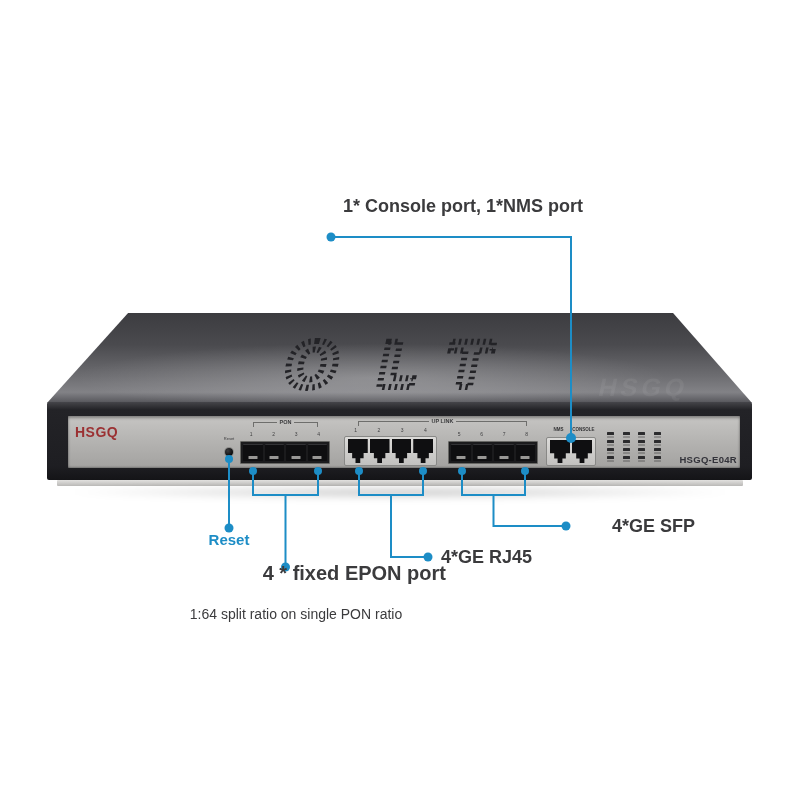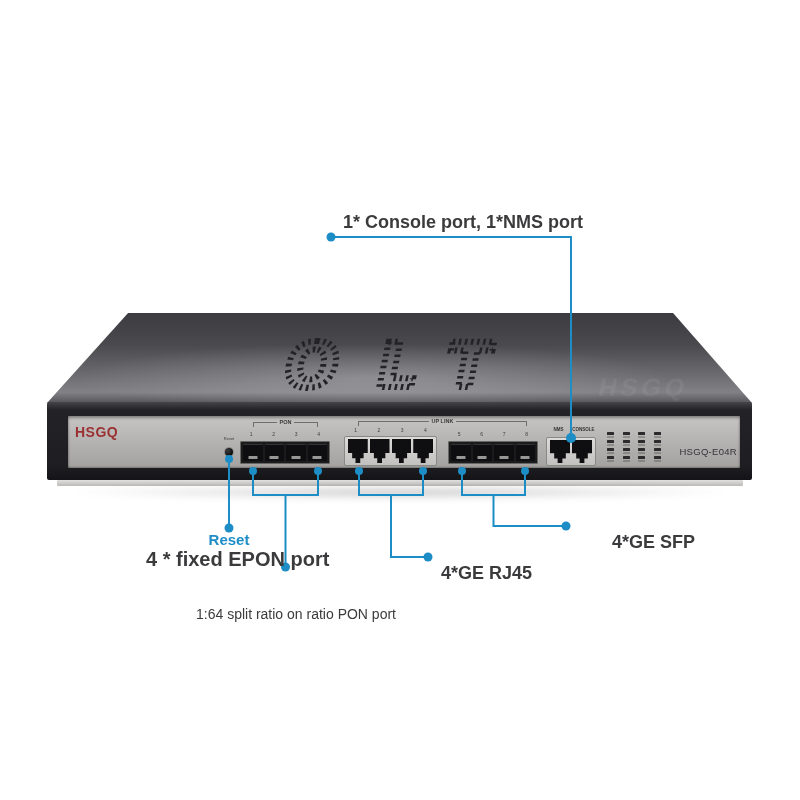--- a/index.html
+++ b/index.html
@@ -2,21 +2,21 @@
 <html><head>
 <meta charset="utf-8">
 <style>
   html,body{margin:0;padding:0;background:#fff;}
   #canvas{position:relative;width:800px;height:800px;background:#ffffff;overflow:hidden;
           font-family:"Liberation Sans","DejaVu Sans",sans-serif;}
   .abs{position:absolute;}
 
   
   .callout{position:absolute;color:#3b3b3d;font-weight:bold;}
-  .callout.big{font-size:18px;margin-top:16px;}
+  .callout.big{font-size:18px;}
   .epon-title{font-size:20px;}
   .epon-sub{font-size:14px;font-weight:400;}
   .reset-label{color:#1d8dc6;font-size:15px;font-weight:bold;}
 
   
   .top-face{position:absolute;left:47px;top:313px;width:705px;height:90px;
     background:
       radial-gradient(ellipse 60% 55% at 46% 72%, rgba(255,255,255,0.22), rgba(255,255,255,0) 70%),
       linear-gradient(180deg,#3c3c40 0%,#4a4a4e 35%,#6d6d71 70%,#828286 88%,#55555a 100%);
     clip-path:polygon(11.5% 0,88.8% 0,100% 100%,0 100%);}
@@ -25,21 +25,21 @@
   .panel{position:absolute;left:21px;top:14px;width:672px;height:52px;border-radius:1px;
     background:linear-gradient(180deg,#c6c5c3 0%,#b2b1af 55%,#a3a2a0 100%);
     box-shadow:inset 0 2px 3px rgba(0,0,0,.35), inset 0 -1px 2px rgba(0,0,0,.28);}
   .bottom-lip{position:absolute;left:57px;top:480px;width:686px;height:6px;border-radius:1px;
     background:linear-gradient(180deg,#e2e1df,#bab9b7);}
   .floor-shadow{position:absolute;left:70px;top:487px;width:660px;height:13px;
     background:radial-gradient(ellipse at 50% 40%, rgba(0,0,0,.20), rgba(0,0,0,0) 72%);
     filter:blur(3px);}
 
   .logo{position:absolute;left:7px;top:8px;font-size:14px;font-weight:bold;color:#9b3032;letter-spacing:.5px;}
-  .model{position:absolute;right:3px;top:30px;font-size:9.5px;font-weight:normal;color:#33333a;letter-spacing:.3px;}
+  .model{position:absolute;right:3px;top:38px;font-size:9.5px;font-weight:bold;color:#33333a;letter-spacing:.3px;}
 
   .emboss{position:absolute;left:552px;top:60px;font-size:25px;font-weight:bold;letter-spacing:4px;
     color:rgba(255,255,255,0.06);transform:skewX(-12deg);}
 
   
   .reset-wrap{position:absolute;left:149px;top:20px;width:24px;text-align:center;}
   .reset-micro{font-size:4px;color:#3a3a3c;display:block;line-height:6px;}
   .reset-btn{display:inline-block;width:8px;height:8px;border-radius:50%;
     background:radial-gradient(circle at 35% 35%,#3c3c3e,#0c0c0d 70%);
     box-shadow:0 0 0 1px #8d8c8a;margin-top:3px;}
@@ -257,20 +257,20 @@
       <circle cx="462" cy="471" r="4"></circle>
         <circle cx="525" cy="471" r="4"></circle>
         <circle cx="566" cy="526" r="4.5"></circle>
     </g>
   </svg>
 
   <div class="callout big" style="left:263px;top:196px;width:400px;text-align:center;z-index:6;">1* Console port, 1*NMS port</div>
 
   <div class="reset-label abs" style="left:189px;top:531px;width:80px;text-align:center;z-index:6;">Reset</div>
 
-  <div class="callout epon-title" style="left:146px;top:548px;width:300px;text-align:left;z-index:6;">4 * fixed EPON port</div>
-  <div class="callout epon-sub" style="left:126px;top:606px;width:340px;text-align:center;z-index:6;">1:64 split ratio on ratio PON port</div>
+  <div class="callout epon-title" style="left:146px;top:562px;width:300px;text-align:right;z-index:6;">4 * fixed EPON port</div>
+  <div class="callout epon-sub" style="left:126px;top:606px;width:340px;text-align:center;z-index:6;">1:64 split ratio on single PON ratio</div>
 
   <div class="callout big" style="left:441px;top:547px;z-index:6;">4*GE RJ45</div>
 
   <div class="callout big" style="left:612px;top:516px;z-index:6;">4*GE SFP</div>
 
 </div>
 
 </body></html>

